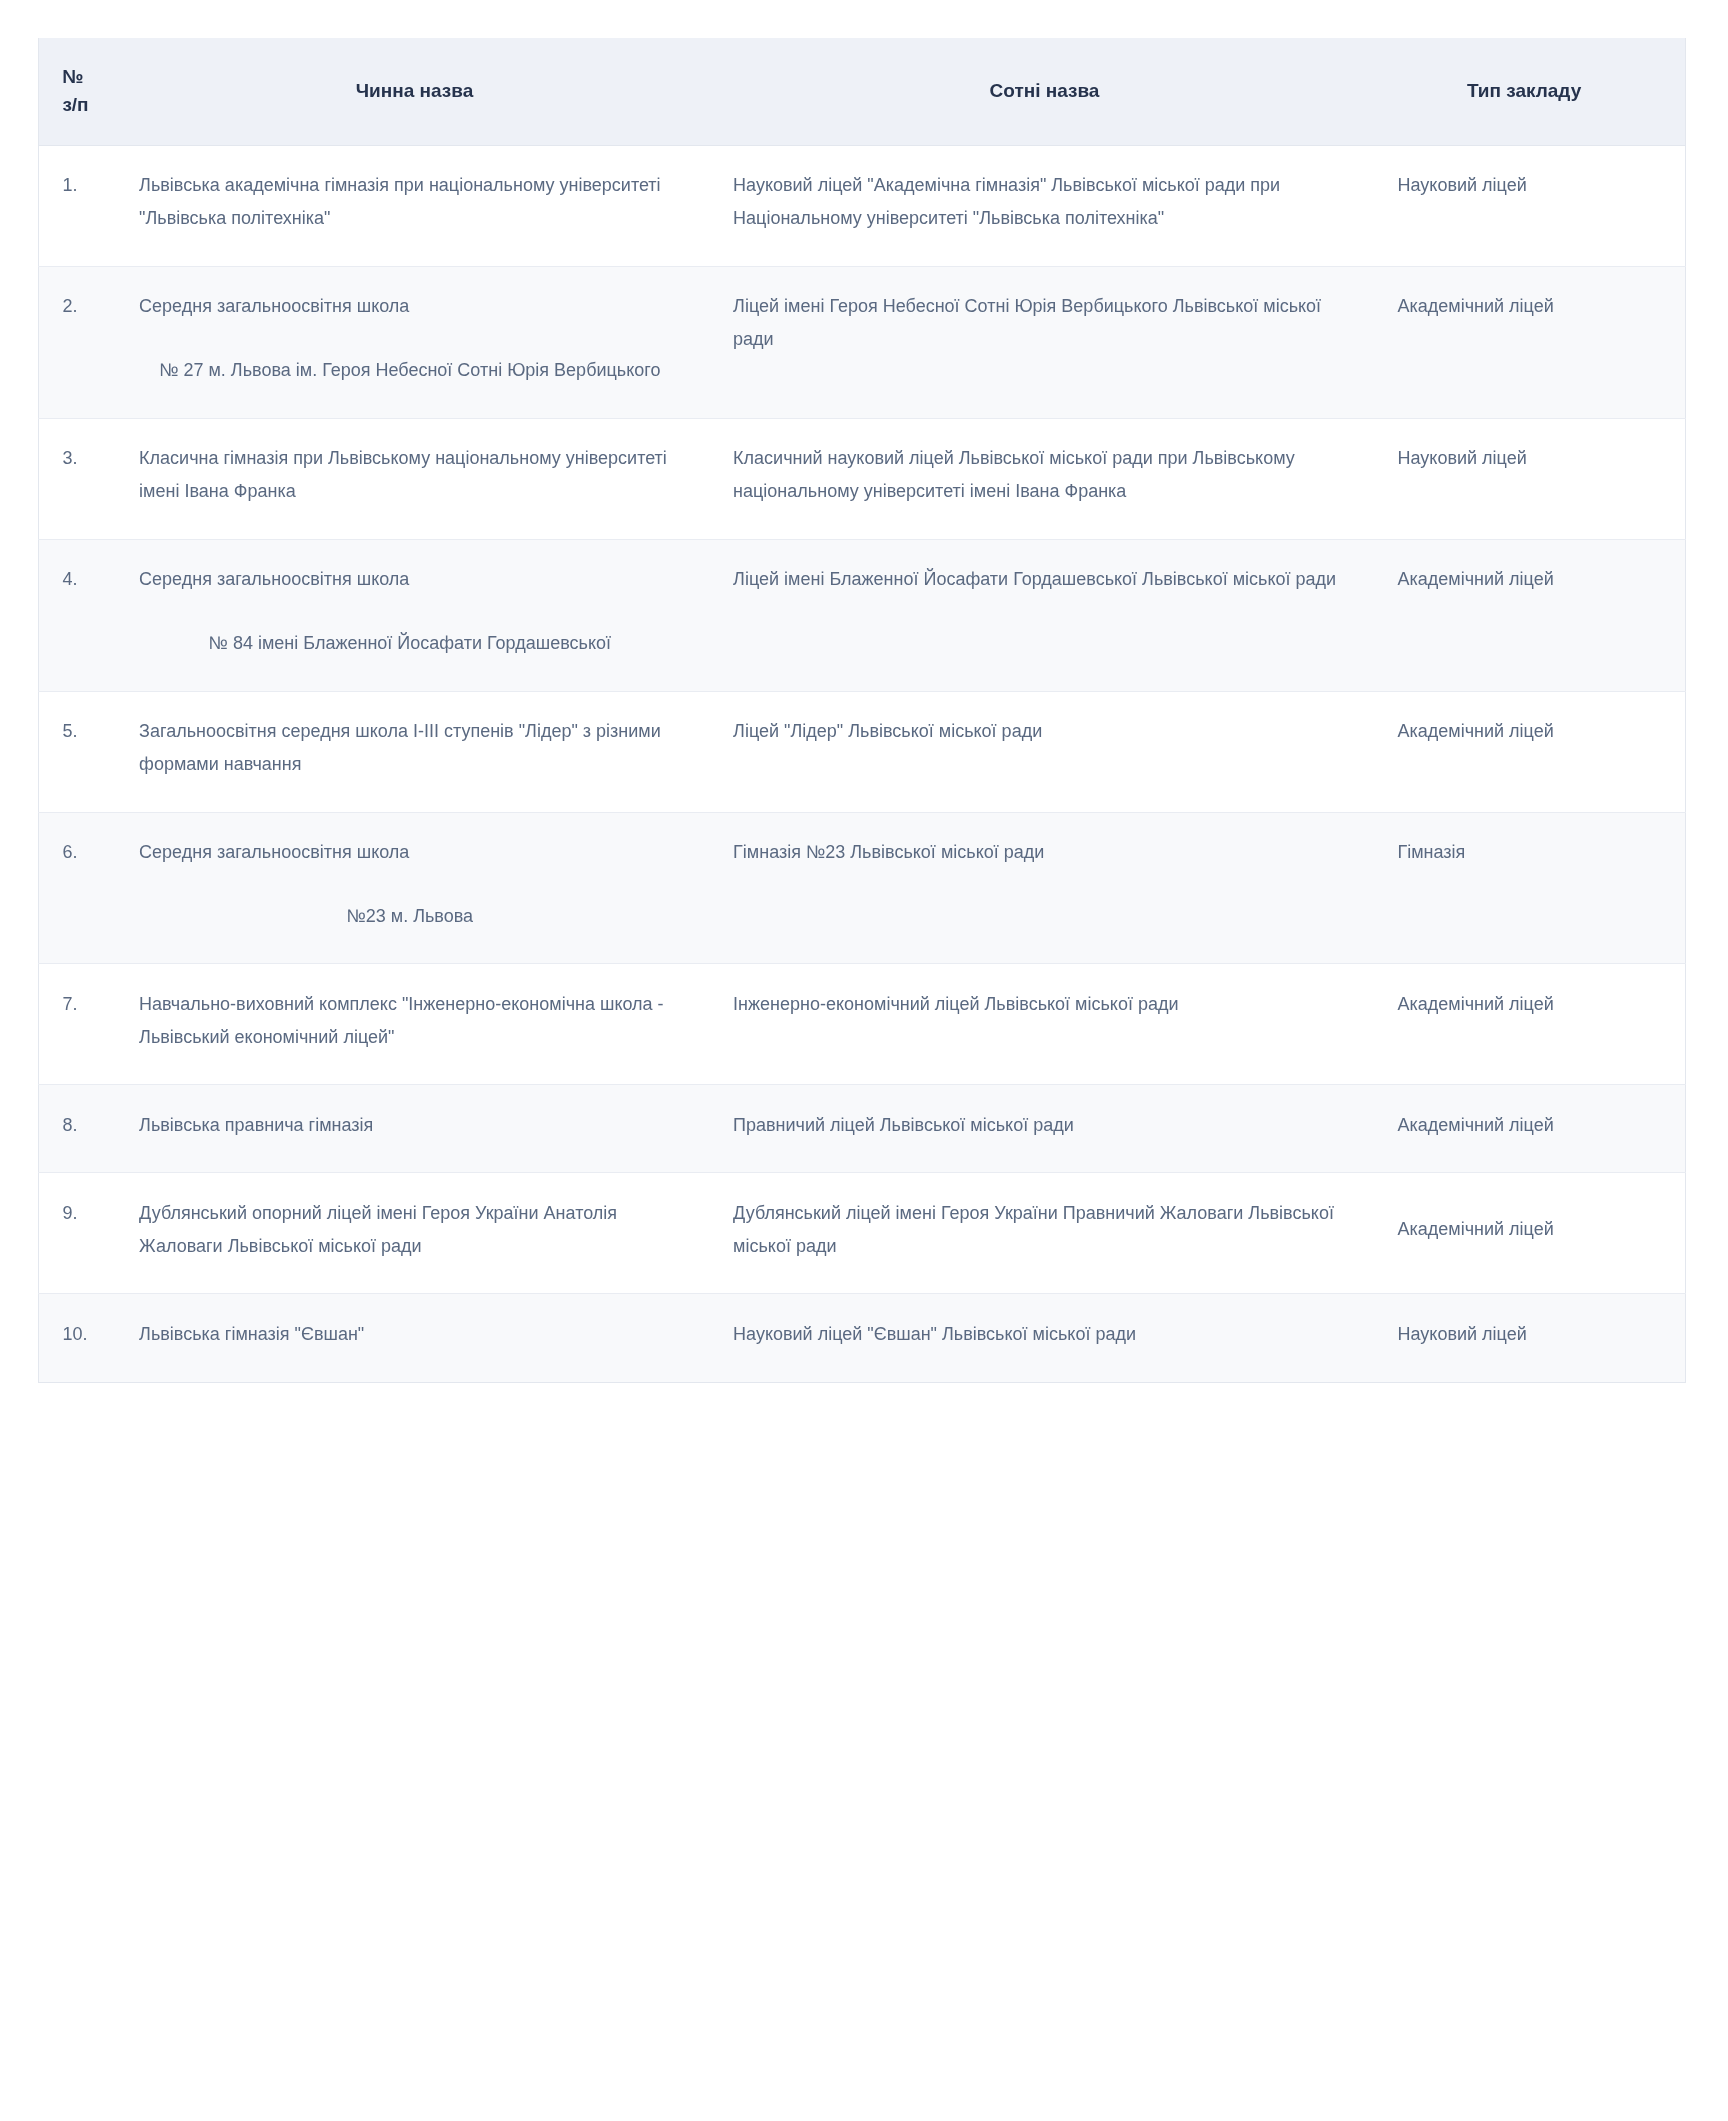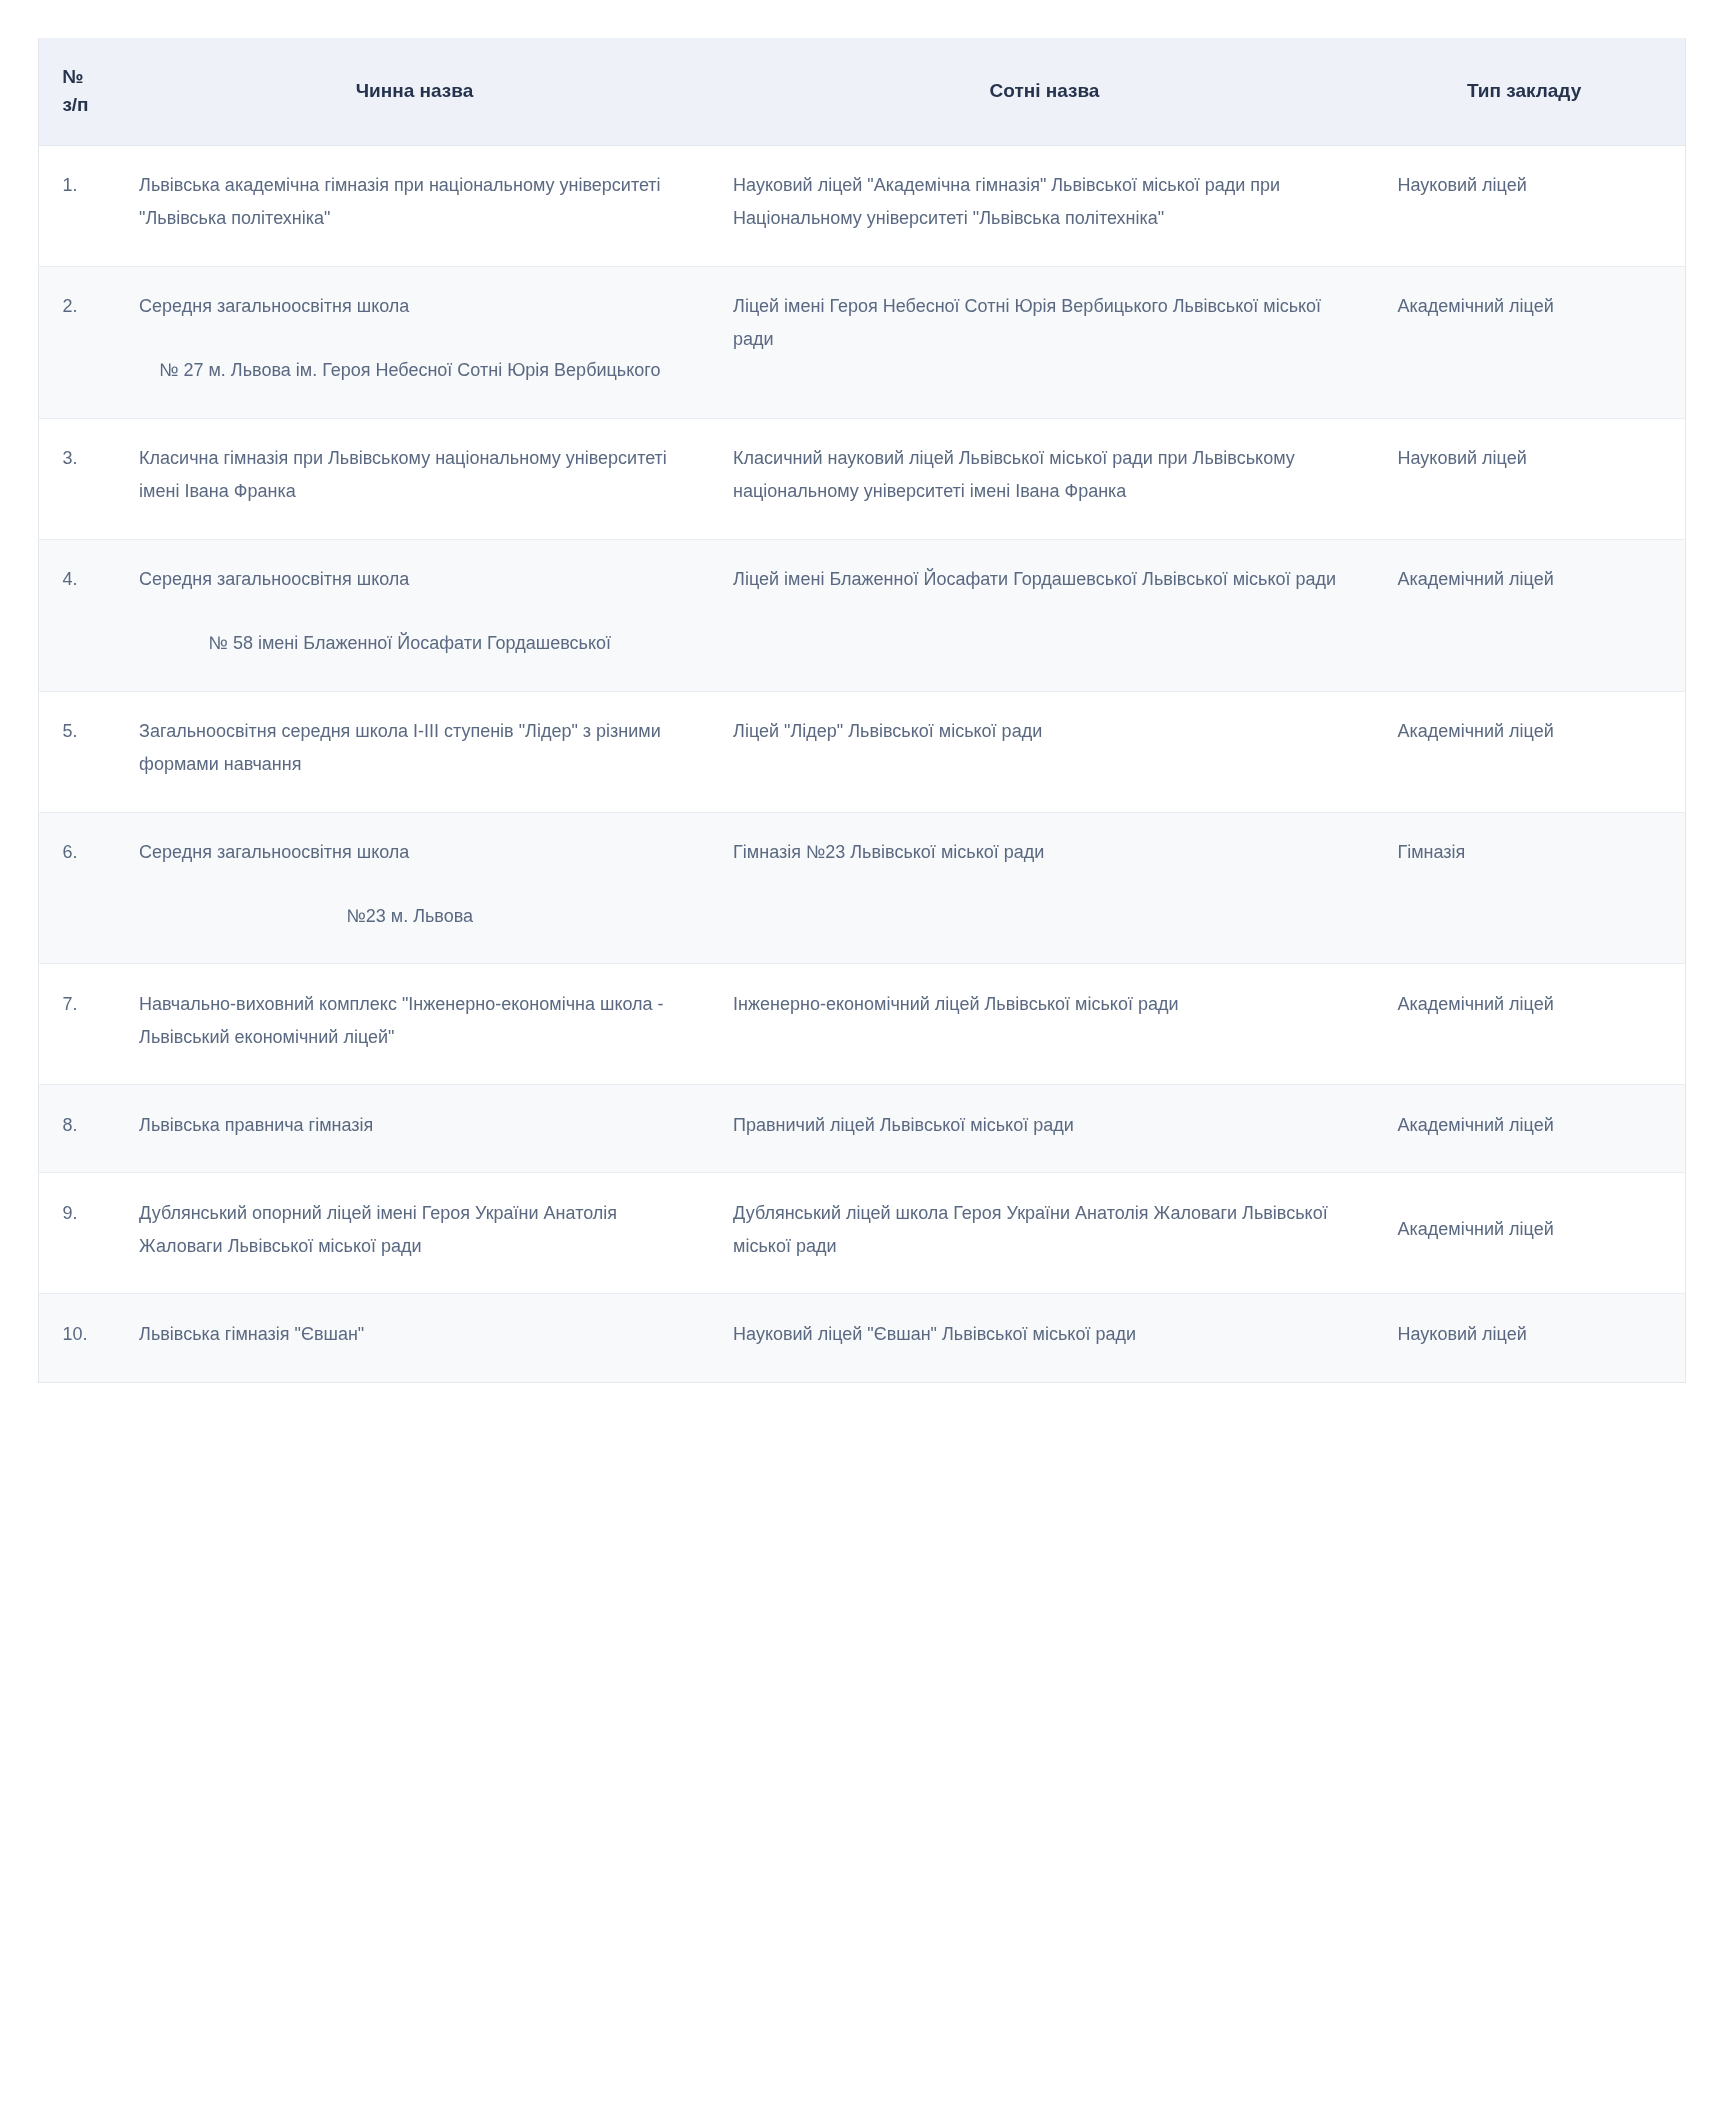--- a/index.html
+++ b/index.html
@@ -171,21 +171,21 @@
           </td>
           <td class="c-new">
             <p>Класичний науковий ліцей Львівської міської ради при Львівському національному університеті імені Івана Франка</p>
           </td>
           <td class="c-type">Науковий ліцей</td>
         </tr>
         <tr class="alt">
           <td class="c-num">4.</td>
           <td class="c-old">
             <p>Середня загальноосвітня школа</p>
-            <p>№ 58 імені Блаженної Йосафати Гордашевської</p>
+            <p>№ 84 імені Блаженної Йосафати Гордашевської</p>
           </td>
           <td class="c-new">
             <p>Ліцей імені Блаженної Йосафати Гордашевської Львівської міської ради</p>
           </td>
           <td class="c-type">Академічний ліцей</td>
         </tr>
         <tr>
           <td class="c-num">5.</td>
           <td class="c-old">
             <p>Загальноосвітня середня школа I-III ступенів "Лідер" з різними формами навчання</p>
@@ -225,21 +225,21 @@
             <p>Правничий ліцей Львівської міської ради</p>
           </td>
           <td class="c-type">Академічний ліцей</td>
         </tr>
         <tr>
           <td class="c-num">9.</td>
           <td class="c-old">
             <p>Дублянський опорний ліцей імені Героя України Анатолія Жаловаги Львівської міської ради</p>
           </td>
           <td class="c-new">
-            <p>Дублянський ліцей школа Героя України Анатолія Жаловаги Львівської міської ради</p>
+            <p>Дублянський ліцей імені Героя України Правничий Жаловаги Львівської міської ради</p>
           </td>
           <td class="c-type mid">Академічний ліцей</td>
         </tr>
         <tr class="alt">
           <td class="c-num">10.</td>
           <td class="c-old">
             <p>Львівська гімназія "Євшан"</p>
           </td>
           <td class="c-new">
             <p>Науковий ліцей "Євшан" Львівської міської ради</p>

